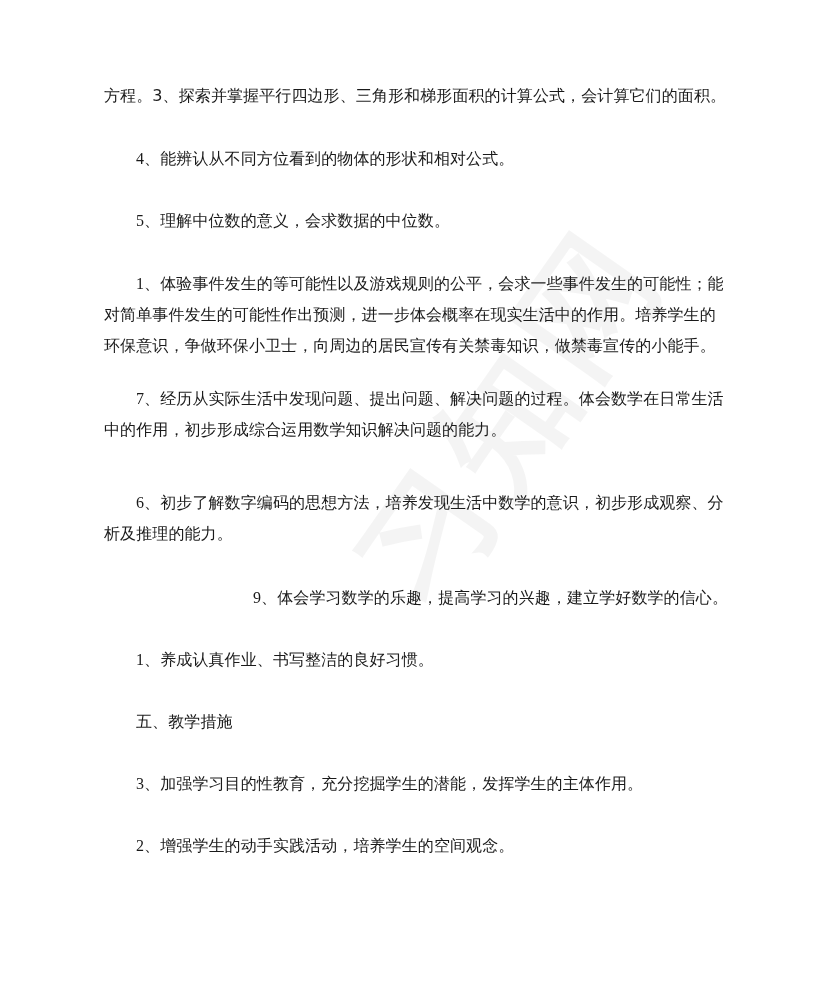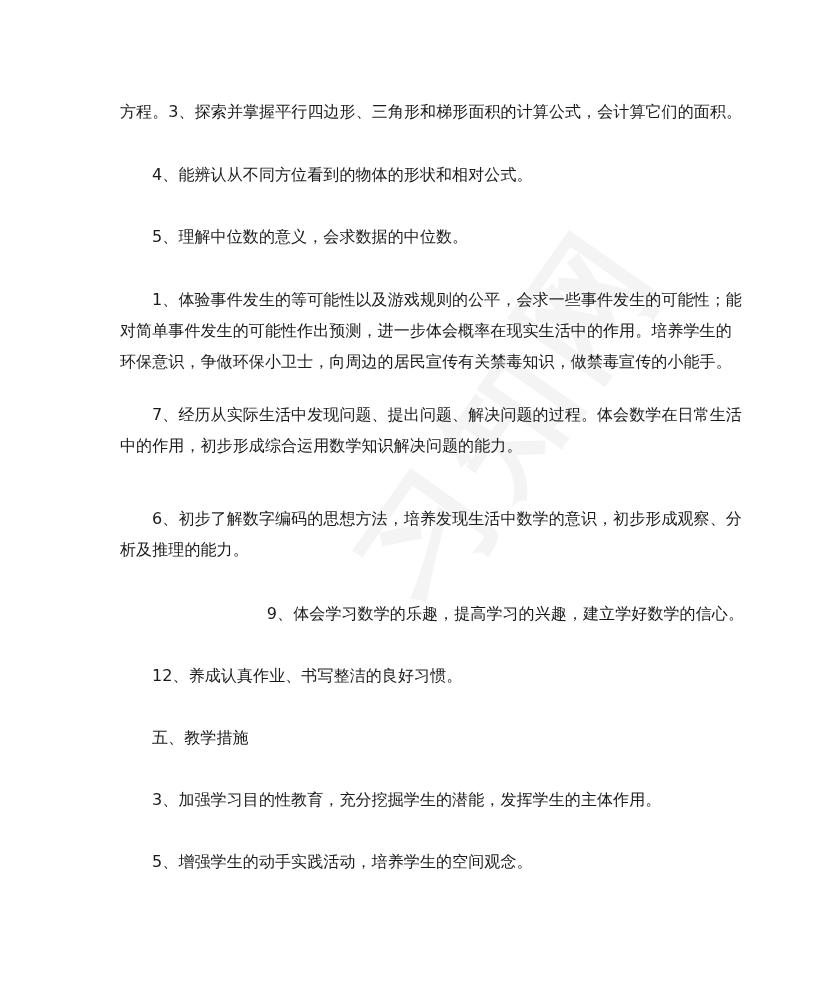--- a/index.html
+++ b/index.html
@@ -20,26 +20,27 @@
     left: 104px;
     top: 0;
     width: 624px;
   }
   .para {
     position: absolute;
     left: 0;
     width: 624px;
     font-size: 16px;
     line-height: 31px;
-    margin: 16px;
+    margin: 0;
     letter-spacing: 0.1px;
     white-space: normal;
   }
   .indent {
     text-indent: 32px;
+    font-family: Liberation Serif, serif;
   }
   .watermark {
     position: absolute;
     left: 300px;
     top: 330px;
     font-size: 130px;
     font-weight: bold;
     color: rgba(0,0,0,0.045);
     transform: rotate(-55deg);
     transform-origin: center;
@@ -54,17 +55,17 @@
 <div class="watermark">习知网</div>
 
 <div class="page">
   <p class="para" style="top:80px;">方程。3、探索并掌握平行四边形、三角形和梯形面积的计算公式，会计算它们的面积。</p>
   <p class="para indent" style="top:143px;">4、能辨认从不同方位看到的物体的形状和相对公式。</p>
   <p class="para indent" style="top:205px;">5、理解中位数的意义，会求数据的中位数。</p>
   <p class="para indent" style="top:268px;">1、体验事件发生的等可能性以及游戏规则的公平，会求一些事件发生的可能性；能对简单事件发生的可能性作出预测，进一步体会概率在现实生活中的作用。培养学生的环保意识，争做环保小卫士，向周边的居民宣传有关禁毒知识，做禁毒宣传的小能手。</p>
   <p class="para indent" style="top:383px;">7、经历从实际生活中发现问题、提出问题、解决问题的过程。体会数学在日常生活中的作用，初步形成综合运用数学知识解决问题的能力。</p>
   <p class="para indent" style="top:487px;">6、初步了解数字编码的思想方法，培养发现生活中数学的意识，初步形成观察、分析及推理的能力。</p>
   <p class="para indent" style="top:582px;text-align:right;">9、体会学习数学的乐趣，提高学习的兴趣，建立学好数学的信心。</p>
-  <p class="para indent" style="top:644px;">12、养成认真作业、书写整洁的良好习惯。</p>
+  <p class="para indent" style="top:644px;">1、养成认真作业、书写整洁的良好习惯。</p>
   <p class="para indent" style="top:706px;">五、教学措施</p>
   <p class="para indent" style="top:768px;">3、加强学习目的性教育，充分挖掘学生的潜能，发挥学生的主体作用。</p>
-  <p class="para indent" style="top:830px;">5、增强学生的动手实践活动，培养学生的空间观念。</p>
+  <p class="para indent" style="top:830px;">2、增强学生的动手实践活动，培养学生的空间观念。</p>
 </div>
 
 </body></html>

